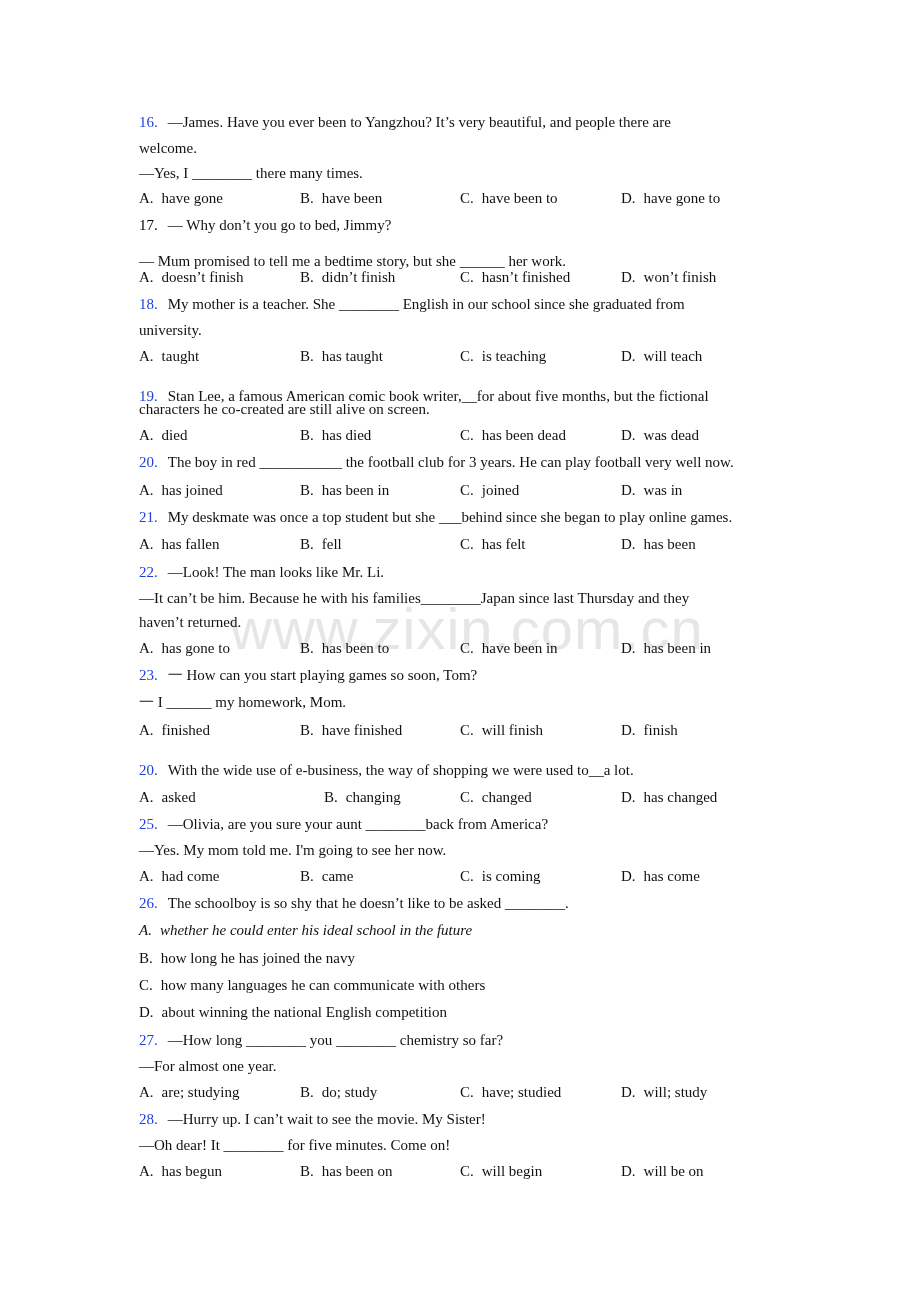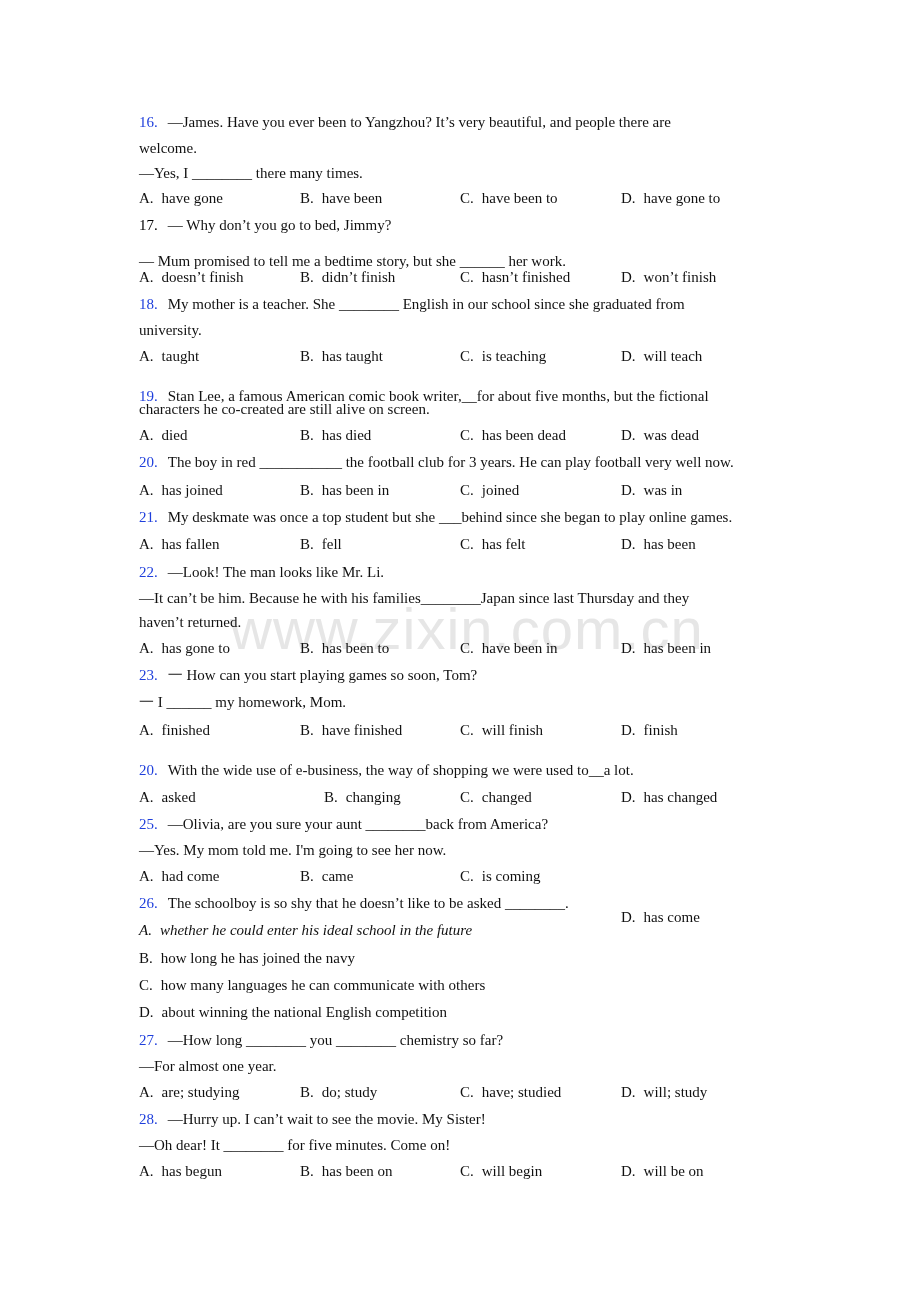--- a/index.html
+++ b/index.html
@@ -142,21 +142,21 @@
     <div class="opt" style="left:460px;top:787px;"><span class="letter">C.</span><span>changed</span></div>
     <div class="opt" style="left:621px;top:787px;"><span class="letter">D.</span><span>has changed</span></div>
   </div>
 
   <div>
     <div class="line" style="top:814px;"><span class="qnum" style="color: rgb(31, 63, 220);">25.</span><span>—Olivia, are you sure your aunt ________back from America?</span></div>
     <div class="line" style="top:840px;">—Yes. My mom told me. I'm going to see her now.</div>
     <div class="opt" style="left:139px;top:866px;"><span class="letter">A.</span><span>had come</span></div>
     <div class="opt" style="left:300px;top:866px;"><span class="letter">B.</span><span>came</span></div>
     <div class="opt" style="left:460px;top:866px;"><span class="letter">C.</span><span>is coming</span></div>
-    <div class="opt" style="left:621px;top:866px;margin-top:41px;"><span class="letter">D.</span><span>has come</span></div>
+    <div class="opt" style="left:621px;top:866px;"><span class="letter">D.</span><span>has come</span></div>
   </div>
 
   <div>
     <div class="line" style="top:893px;"><span class="qnum" style="color: rgb(31, 63, 220);">26.</span><span>The schoolboy is so shy that he doesn’t like to be asked ________.</span></div>
     <div class="opt" style="left:139px;top:920px;font-style:italic;"><span class="letter">A.</span><span>whether he could enter his ideal school in the future</span></div>
     <div class="opt" style="left:139px;top:948px;"><span class="letter">B.</span><span>how long he has joined the navy</span></div>
     <div class="opt" style="left:139px;top:975px;"><span class="letter">C.</span><span>how many languages he can communicate with others</span></div>
     <div class="opt" style="left:139px;top:1002px;"><span class="letter">D.</span><span>about winning the national English competition</span></div>
   </div>
 

